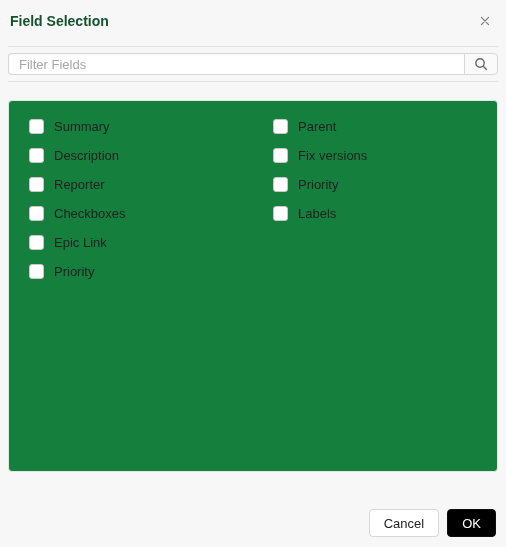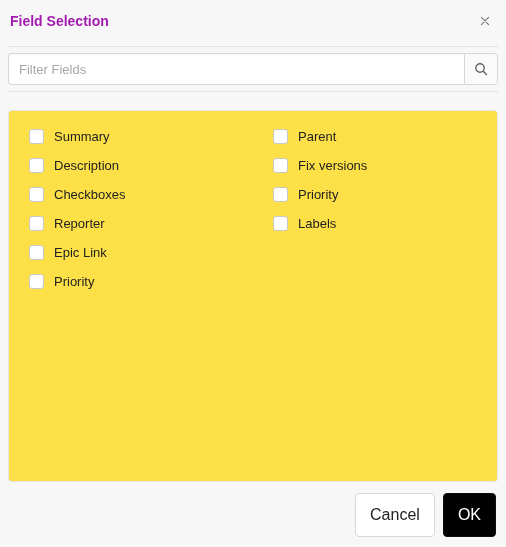--- a/index.html
+++ b/index.html
@@ -22,42 +22,42 @@
   }
   .header-row {
     display: flex;
     align-items: center;
     justify-content: space-between;
     padding: 2px 2px 8px 2px;
   }
   .title {
     font-size: 14px;
     font-weight: 600;
-    color: #a21caf;
+    color: #14532d;
   }
   .close-btn {
     width: 22px;
     height: 22px;
     background: none;
     border: none;
     cursor: pointer;
     display: flex;
     align-items: center;
     justify-content: center;
     color: #666;
   }
   hr.divider {
     border: none;
     border-top: 1px solid #e2e2e2;
     margin: 6px 0;
   }
   .search-row {
     display: flex;
     align-items: stretch;
-    height: 32px;
+    height: 22px;
   }
   .search-input {
     flex: 1;
     border: 1px solid #d7d7d7;
     border-right: none;
     border-radius: 4px 0 0 4px;
     background: #fff;
     padding: 0 10px;
     font-size: 13px;
     color: #222;
@@ -71,21 +71,21 @@
     border-radius: 0 4px 4px 0;
     background: #fafafa;
     display: flex;
     align-items: center;
     justify-content: center;
     cursor: pointer;
     color: #555;
   }
   .panel {
     margin-top: 18px;
-    background: #fde047;
+    background: #15803d;
     border: 1px solid #e5e5e5;
     border-radius: 4px;
     height: 372px;
     padding: 18px 20px;
   }
   .columns {
     display: flex;
     gap: 40px;
   }
   .col {
@@ -113,24 +113,24 @@
     color: #222;
   }
   .footer {
     position: absolute;
     bottom: 10px;
     right: 10px;
     display: flex;
     gap: 8px;
   }
   .btn {
-    height: 44px;
+    height: 28px;
     padding: 0 14px;
     border-radius: 4px;
-    font-size: 16px;
+    font-size: 13px;
     cursor: pointer;
     display: flex;
     align-items: center;
   }
   .btn-secondary {
     background: #fff;
     border: 1px solid #d7d7d7;
     color: #222;
   }
   .btn-primary {
@@ -174,25 +174,25 @@
           <div class="checkbox-item">
             <span class="chk"></span>
             <span class="chk-label">Summary</span>
           </div>
           <div class="checkbox-item">
             <span class="chk"></span>
             <span class="chk-label">Description</span>
           </div>
           <div class="checkbox-item">
             <span class="chk"></span>
+            <span class="chk-label">Reporter</span>
+          </div>
+          <div class="checkbox-item">
+            <span class="chk"></span>
             <span class="chk-label">Checkboxes</span>
-          </div>
-          <div class="checkbox-item">
-            <span class="chk"></span>
-            <span class="chk-label">Reporter</span>
           </div>
           <div class="checkbox-item">
             <span class="chk"></span>
             <span class="chk-label">Epic Link</span>
           </div>
           <div class="checkbox-item">
             <span class="chk"></span>
             <span class="chk-label">Priority</span>
           </div>
         </div>

